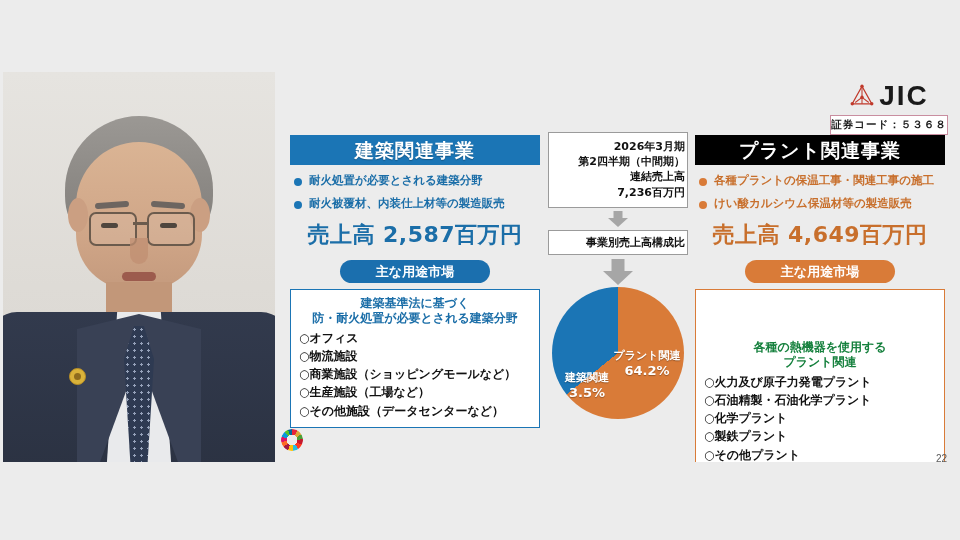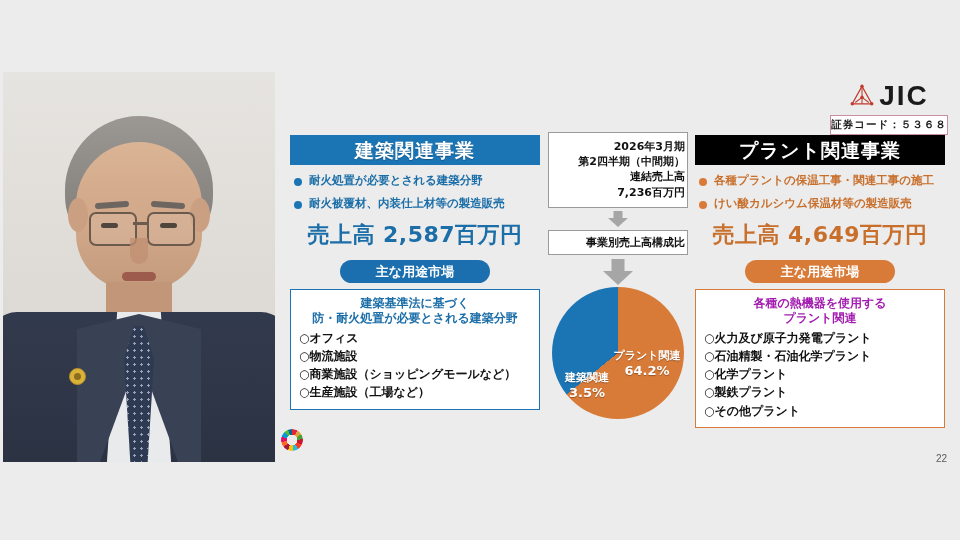--- a/index.html
+++ b/index.html
@@ -108,21 +108,21 @@
   #col-right .sales{color:#c86f2c;}
   .pill{margin:10px auto 0;width:150px;height:23px;line-height:23px;border-radius:12px;
     text-align:center;color:#fff;font-size:13px;font-weight:bold;}
   #col-left .pill{background:#1b6fae;}
   #col-right .pill{background:#d97b38;}
   .listbox{margin-top:6px;border:1.5px solid;background:#fff;padding:6px 8px 7px;}
   #col-left .listbox{border-color:#1b75b5;}
   #col-right .listbox{border-color:#d97b38;}
   .listbox .cap{text-align:center;font-size:12px;font-weight:bold;line-height:1.25;margin-bottom:3px;}
   #col-left .listbox .cap{color:#1b6ea8;}
-  #col-right .listbox .cap{color:#a21caf;}
+  #col-right .listbox .cap{color:#15803d;margin-top:44px;}
   .li{font-size:12px;font-weight:bold;color:#111;line-height:1.52;white-space:nowrap;}
 
   
   #center{position:absolute;left:548px;top:132px;width:140px;}
   .cbox{border:1px solid #9b9b9b;background:#fff;text-align:right;
     font-size:11px;font-weight:bold;color:#111;line-height:1.38;padding:5px 2px;}
   #summary-box{padding:6px 2px 7px;}
   .arrow-dn{width:20px;height:16px;margin:3px auto;position:relative;}
   .arrow-dn .stem{position:absolute;left:50%;top:0;transform:translateX(-50%);
     width:9px;height:7px;background:#a6a6a6;}
@@ -222,20 +222,21 @@
     <div class="pill">主な用途市場</div>
     <div class="listbox">
       <div class="cap">
         <div>建築基準法に基づく</div>
         <div>防・耐火処置が必要とされる建築分野</div>
       </div>
       <div class="li">○オフィス</div>
       <div class="li">○物流施設</div>
       <div class="li">○商業施設（ショッピングモールなど）</div>
       <div class="li">○生産施設（工場など）</div>
+      <div class="li">○その他施設（データセンターなど）</div>
     </div>
   </div>
 
   <div id="center">
     <div class="cbox" id="summary-box">
       <div>2026年3月期</div>
       <div>第2四半期（中間期）</div>
       <div>連結売上高</div>
       <div>7,236百万円</div>
     </div>

